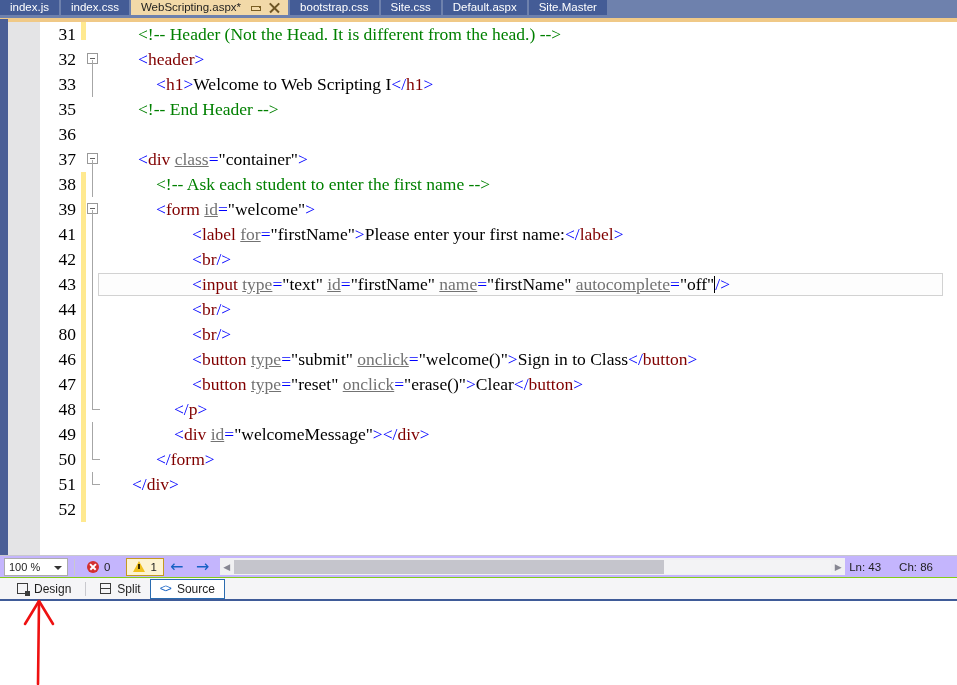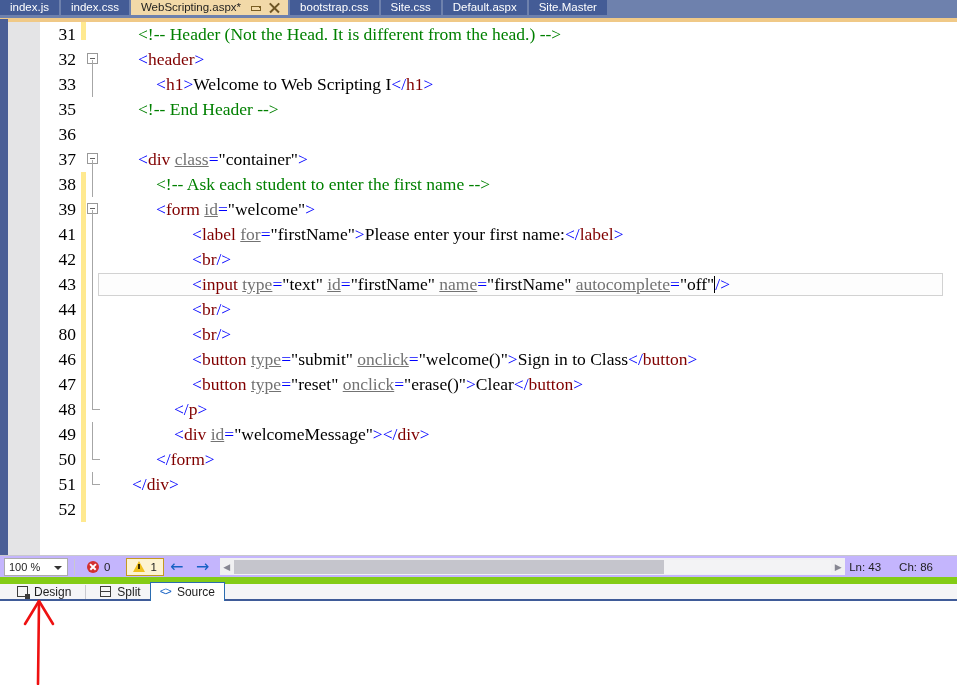--- a/index.html
+++ b/index.html
@@ -194,21 +194,21 @@
     background: #C5C5CC; cursor: pointer;
   }
   .lnch {
     display: flex; align-items: center; gap: 18px; margin-right: 24px;
     font-size: 11.5px; color: #1E1E1E; font-family: "Liberation Sans", sans-serif;
   }
 
   
   .viewbar {
     position: absolute; left: 0; top: 577px; width: 957px; height: 24px;
-    background: #F5F5F7; border-top: 7px solid #84cc16;
+    background: #F5F5F7; border-top: 1px solid #84cc16;
     border-bottom: 2px solid #3F5B98;
     display: flex; align-items: center; padding-left: 8px;
   }
   .viewtab {
     display: flex; align-items: center; height: 20px; padding: 0 9px;
     font-size: 12px; color: #1E1E1E; cursor: pointer;
     font-family: "Liberation Sans", sans-serif;
   }
   .viewtab.selected { border: 1px solid #2B6CB0; background: #FFFFFF; }
   .viewtab .vi { margin-right: 6px; display: inline-block; }

